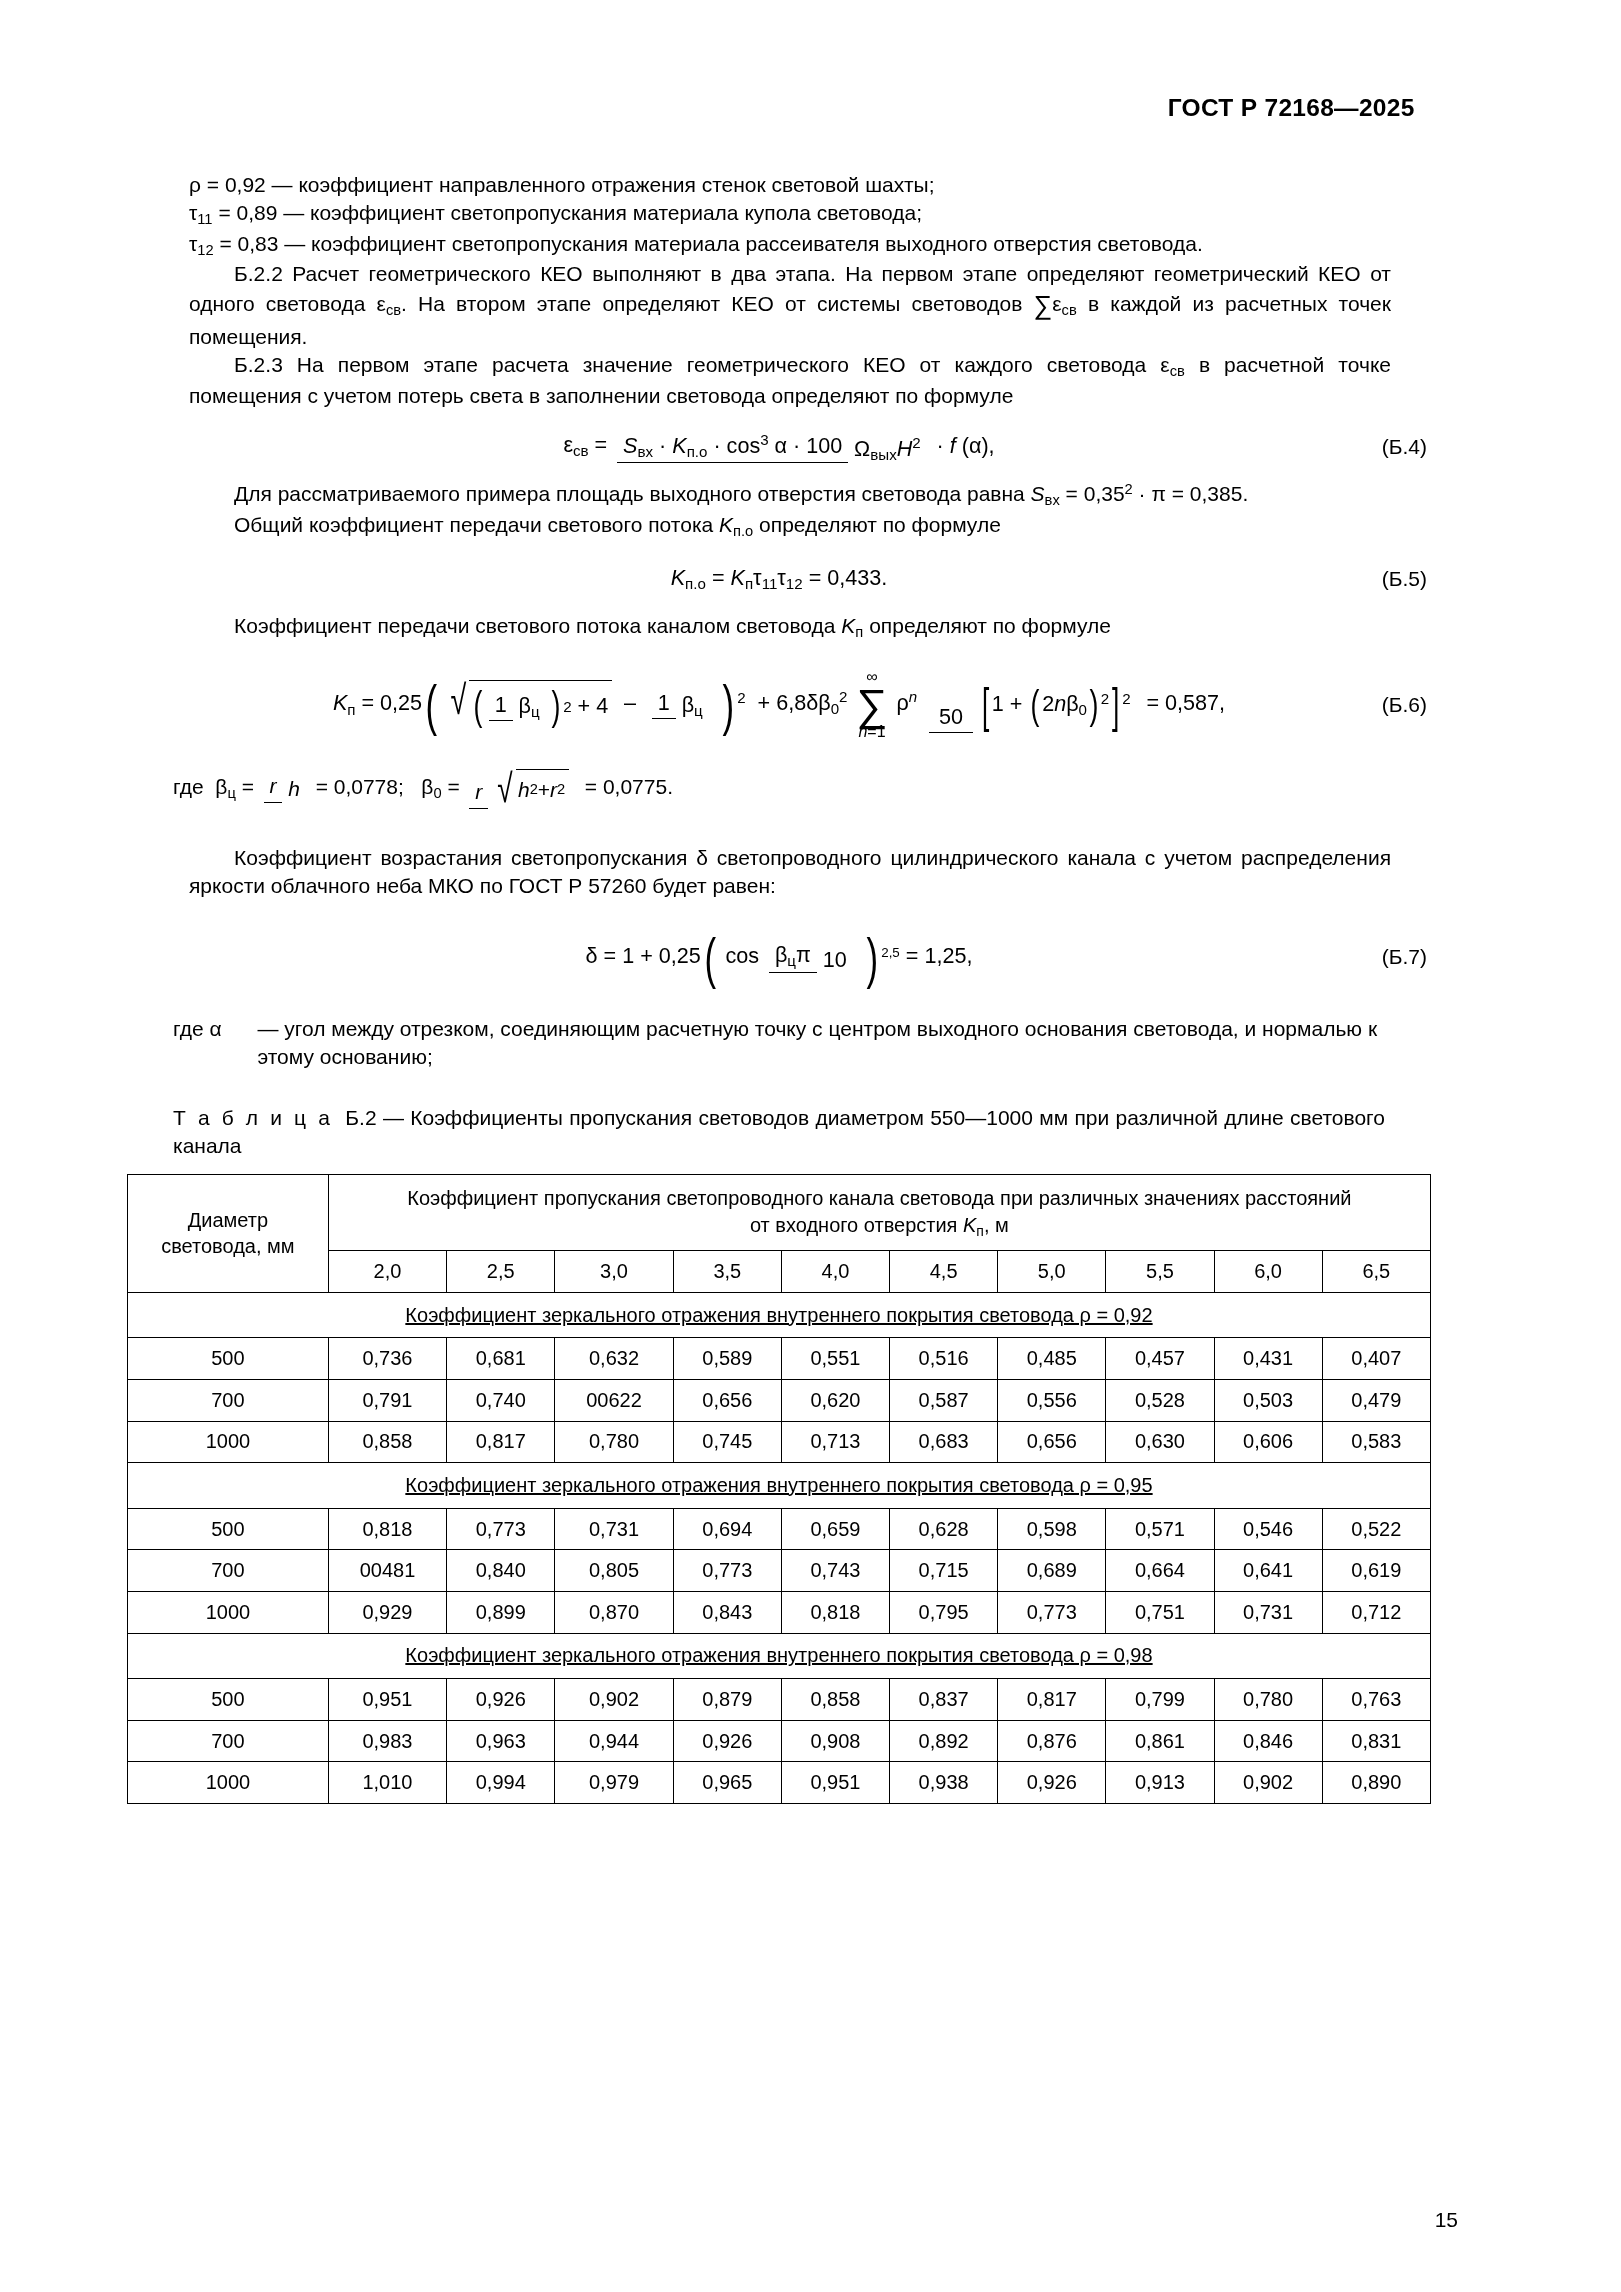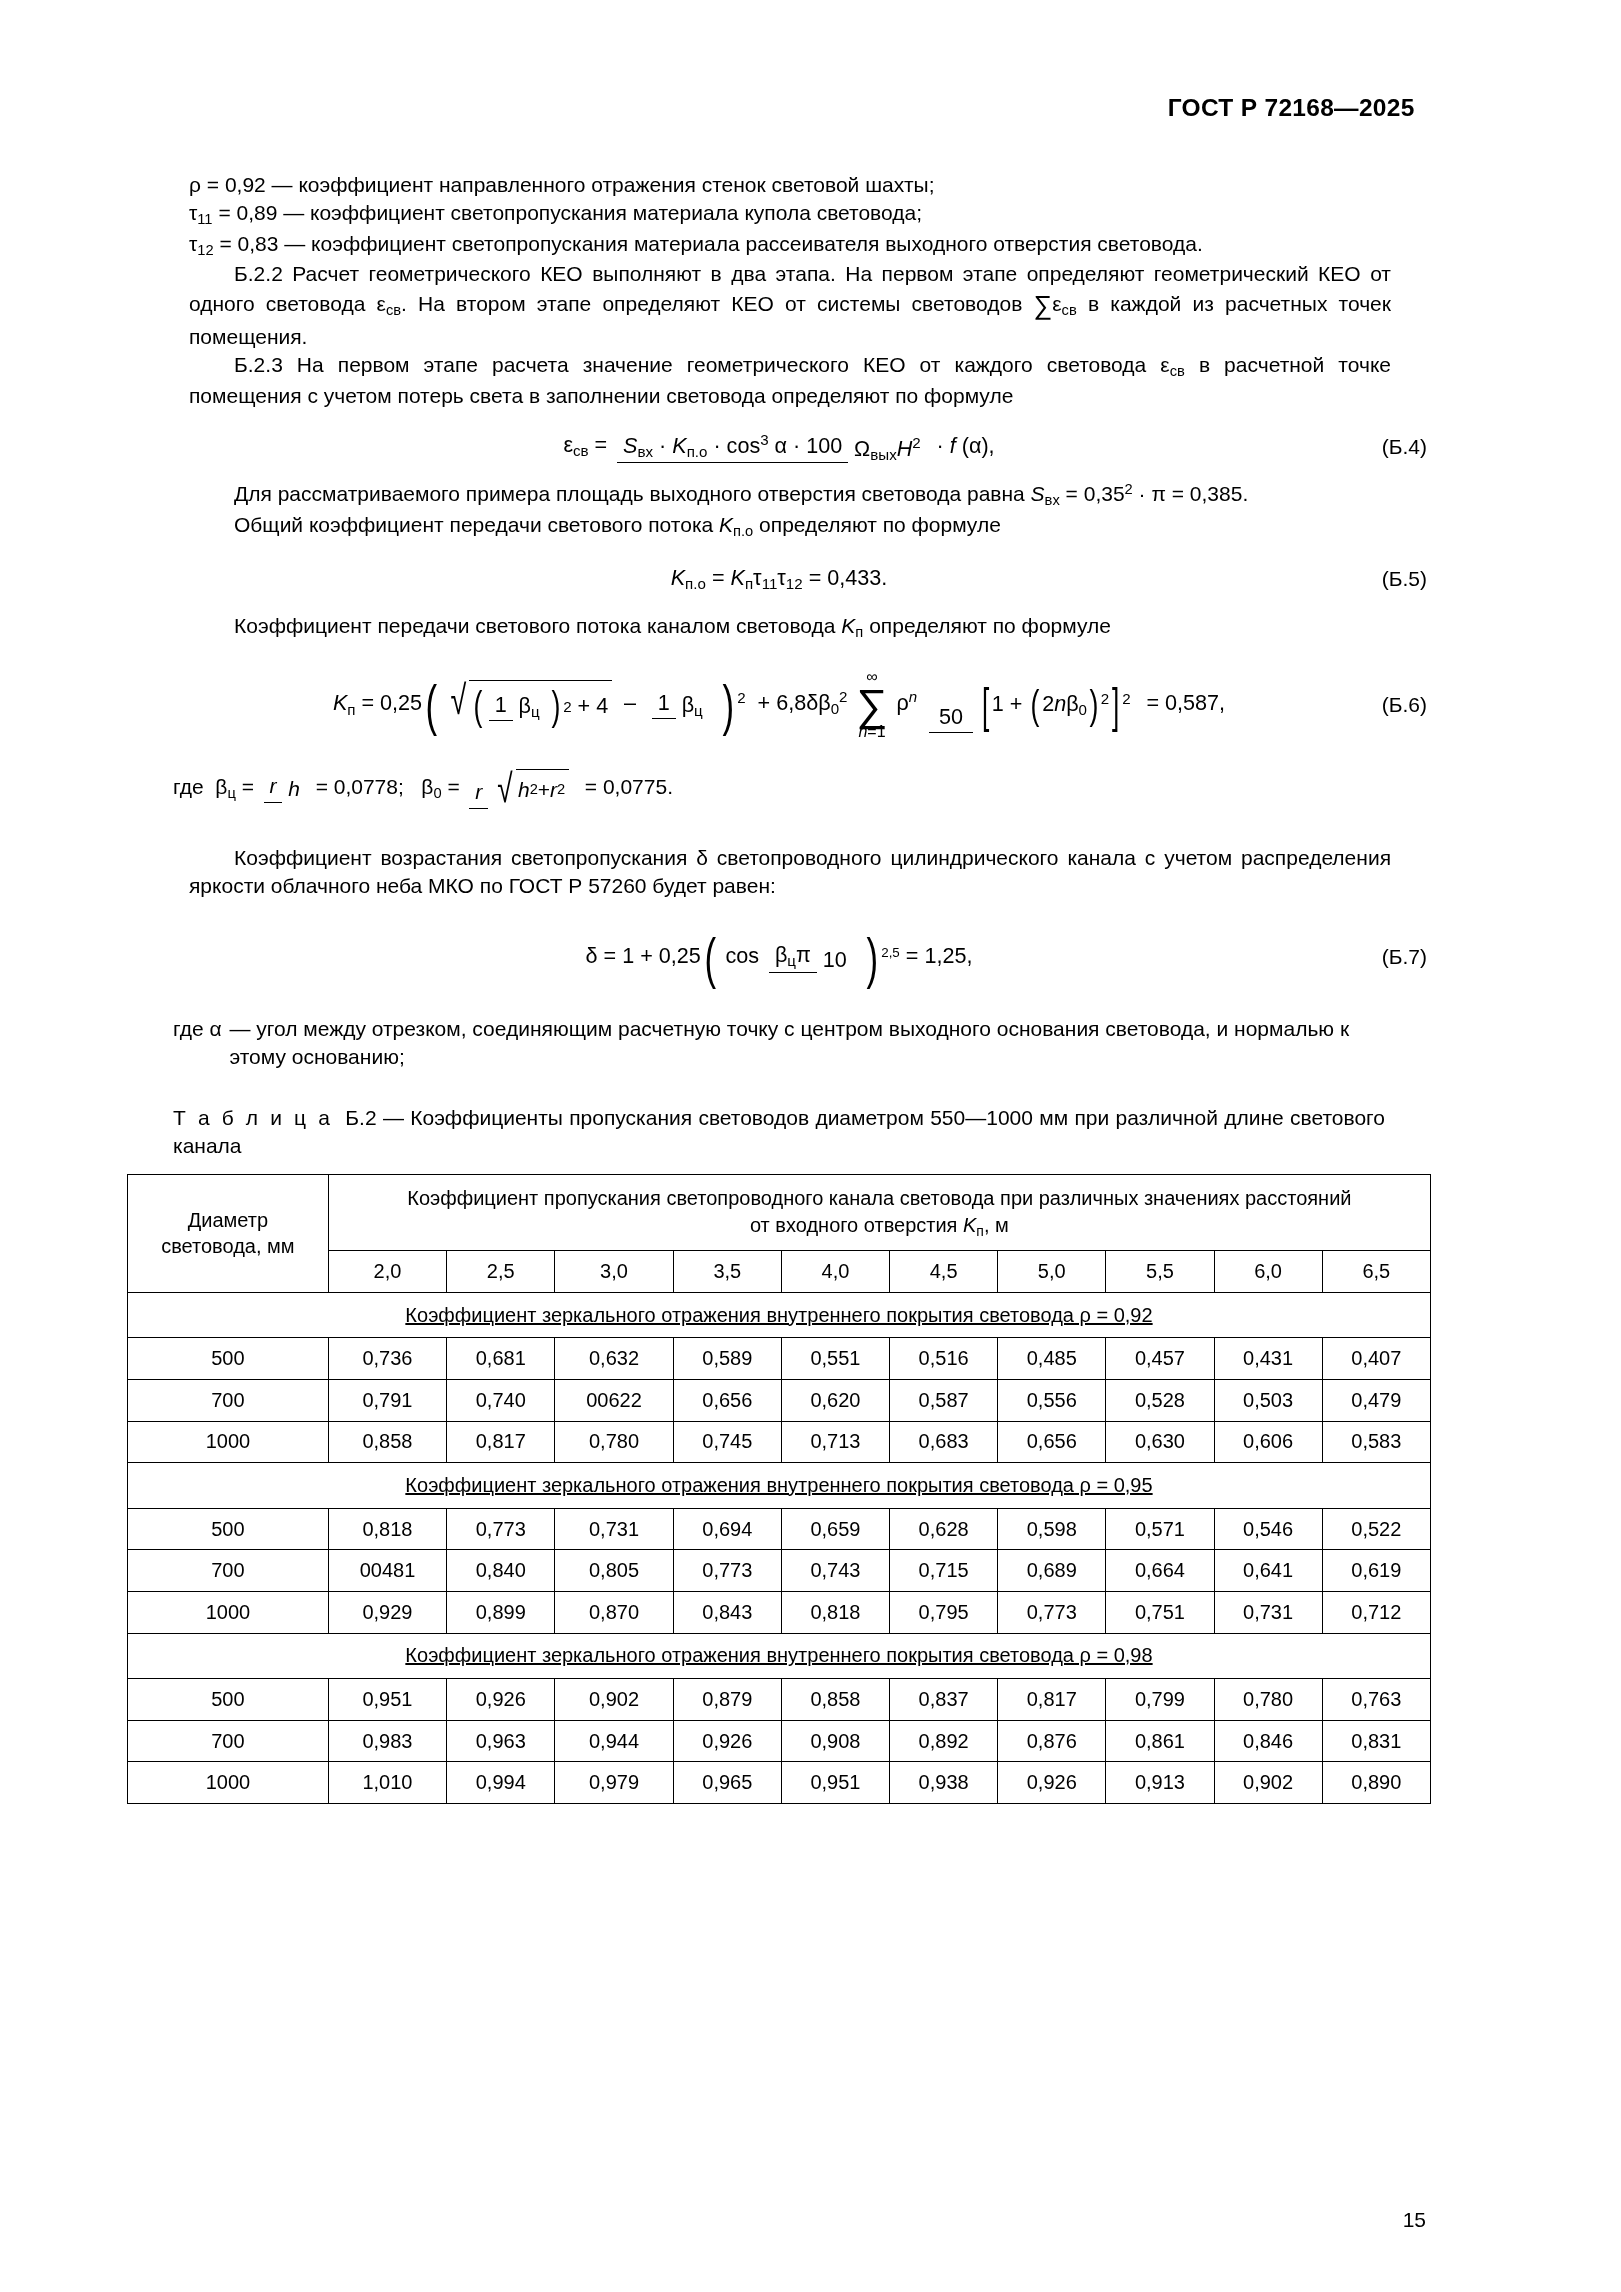--- a/index.html
+++ b/index.html
@@ -181,21 +181,21 @@
   table.coef .hd-span {
     line-height: 1.35;
     padding: 9.8px 19.6px;
   }
   table.coef .sect {
     padding: 10.8px 3.9px;
     text-decoration: underline;
   }
   .page-num {
     position: absolute;
-    right: 132px;
+    right: 100px;
     bottom: 61px;
     font-size: 21px;
   }
 </style>
 </head>
 <body>
 
 <div class="page">
 
   <div class="header">ГОСТ Р 72168—2025</div>
@@ -304,21 +304,21 @@
       <span class="frac">
           <span class="num">β<sub>ц</sub>π</span>
           <span class="den">10</span>
         </span>
       <span class="paren-big">)</span><sup style="font-size:0.62em;">2,5</sup>
       <span>= 1,25,</span>
     </div>
     <div class="formula-num">(Б.7)</div>
   </div>
 
-  <div class="hang" style="margin-top:10px;">
+  <div class="hang" style="margin-top:10px;gap:28px;">
     <span class="lab">где  α</span>
     <span>— угол между отрезком, соединяющим расчетную точку с центром выходного основания световода, и нормалью к этому основанию;</span>
   </div>
 
   <div class="table-caption">
     <span class="sp-name">Т а б л и ц а</span>&nbsp; Б.2 — Коэффициенты пропускания световодов диаметром 550—1000 мм при различной длине светового канала
   </div>
 
   <table class="coef">
     <thead>

